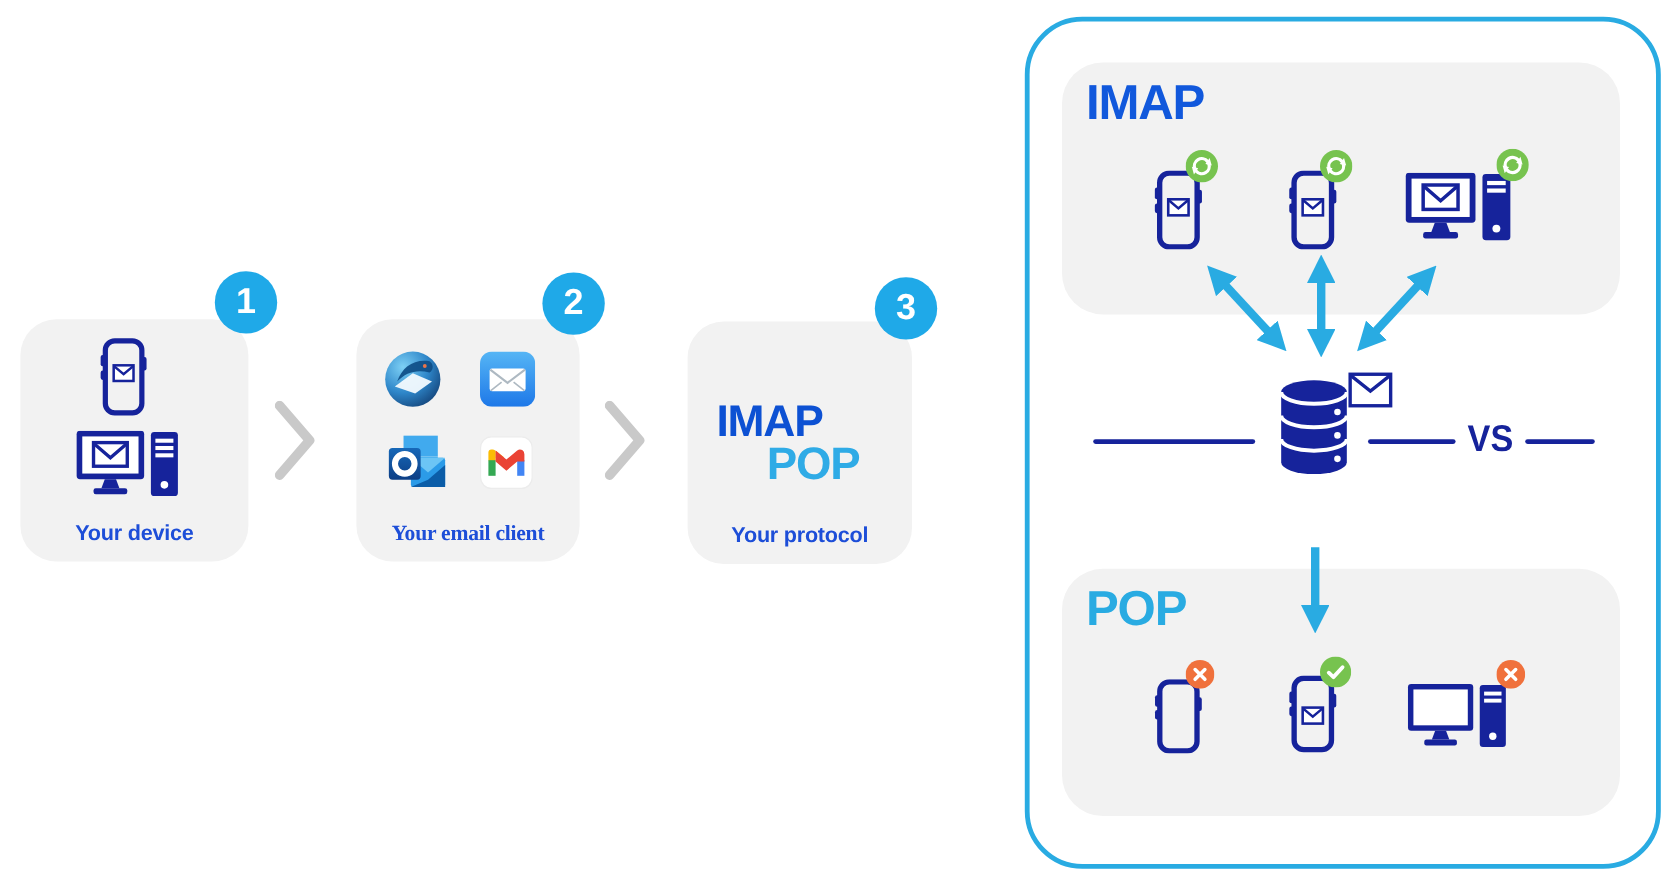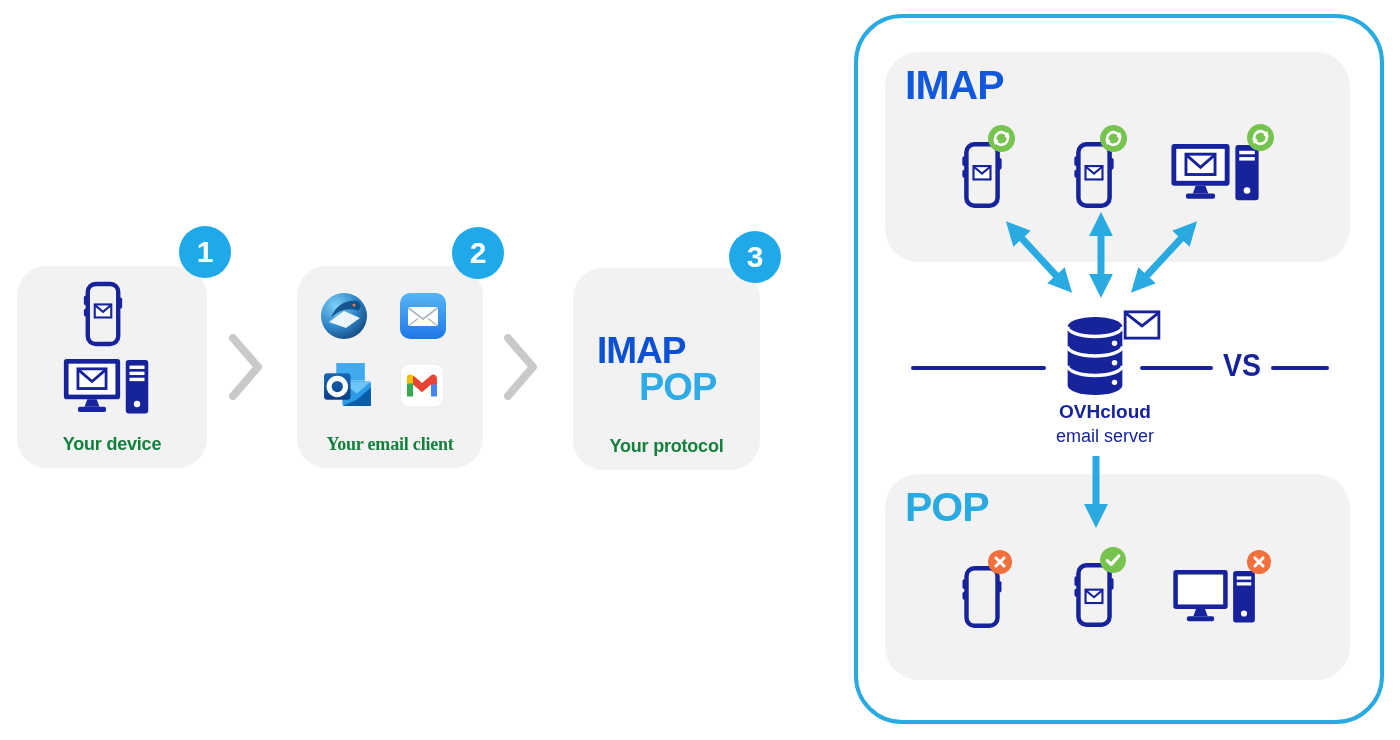--- a/index.html
+++ b/index.html
@@ -9,21 +9,21 @@
   }
   
   .card{position:absolute;background:#F2F2F2;border-radius:30px;}
   .numbadge{
     position:absolute;width:52px;height:52px;border-radius:50%;
     background:#1FA9E8;color:#fff;font-weight:bold;font-size:30px;
     display:flex;align-items:center;justify-content:center;z-index:5;
   }
   .card-label{
     position:absolute;left:0;right:0;top:168px;text-align:center;
-    color:#15803d;font-weight:bold;font-size:18px;letter-spacing:-0.2px;
+    color:#1d4ed8;font-weight:bold;font-size:18px;letter-spacing:-0.2px;
   }
   .abs{position:absolute;}
   .chev{position:absolute;}
   
   .word-imap{position:absolute;left:24px;top:62px;color:#0D51D3;font-weight:bold;font-size:37px;letter-spacing:-1px;}
   .word-pop{position:absolute;left:66px;top:98px;color:#2FABE6;font-weight:bold;font-size:38px;letter-spacing:-1px;}
   
   .bigpanel{
     position:absolute;left:854px;top:14px;width:522px;height:702px;
     border:4px solid #29ABE2;border-radius:48px;background:#fff;
@@ -262,24 +262,20 @@
       <rect x="2" y="2" width="36" height="28" fill="#fff" stroke="#16239B" stroke-width="3"></rect>
       <path d="M3 3.5 L20 17 L37 3.5" fill="none" stroke="#16239B" stroke-width="3"></path>
     </svg>
   </span>
 
   <div class="vline" style="left:911px;top:366px;width:135px;"></div>
   <div class="vline" style="left:1140px;top:366px;width:73px;"></div>
   <div class="vs">VS</div>
   <div class="vline" style="left:1271px;top:366px;width:58px;"></div>
 
-  <div class="server-label">
-    <div class="server-name">OVHcloud</div>
-    <div class="server-sub">email server</div>
-  </div>
 
   <span class="abs" style="left:1081px;top:452px;z-index:3;">
     <svg width="30" height="84" viewBox="0 0 30 84">
       <defs>
         <marker id="ah2" markerWidth="3.4" markerHeight="3.4" refX="1.7" refY="1.7" orient="auto">
           <path d="M0 0 L3.4 1.7 L0 3.4 Z" fill="#29ABE2"></path>
         </marker>
       </defs>
       <line x1="15" y1="4" x2="15" y2="64" stroke="#29ABE2" stroke-width="7" marker-end="url(#ah2)"></line>
     </svg>

